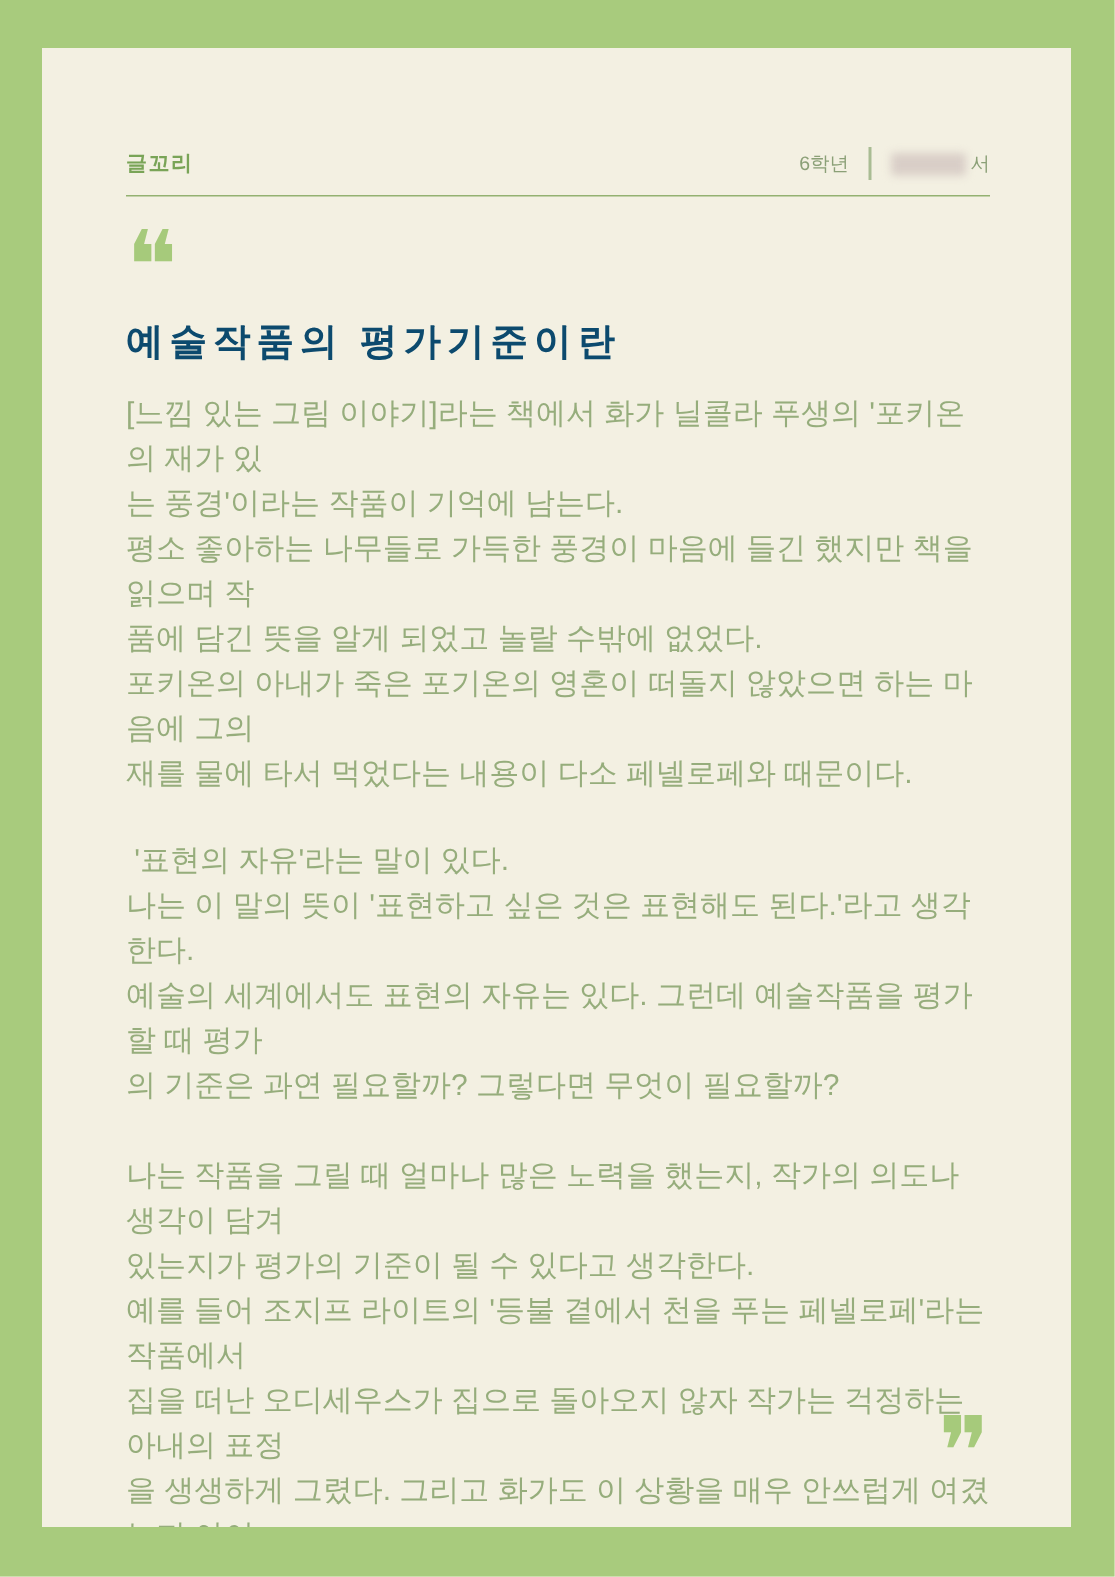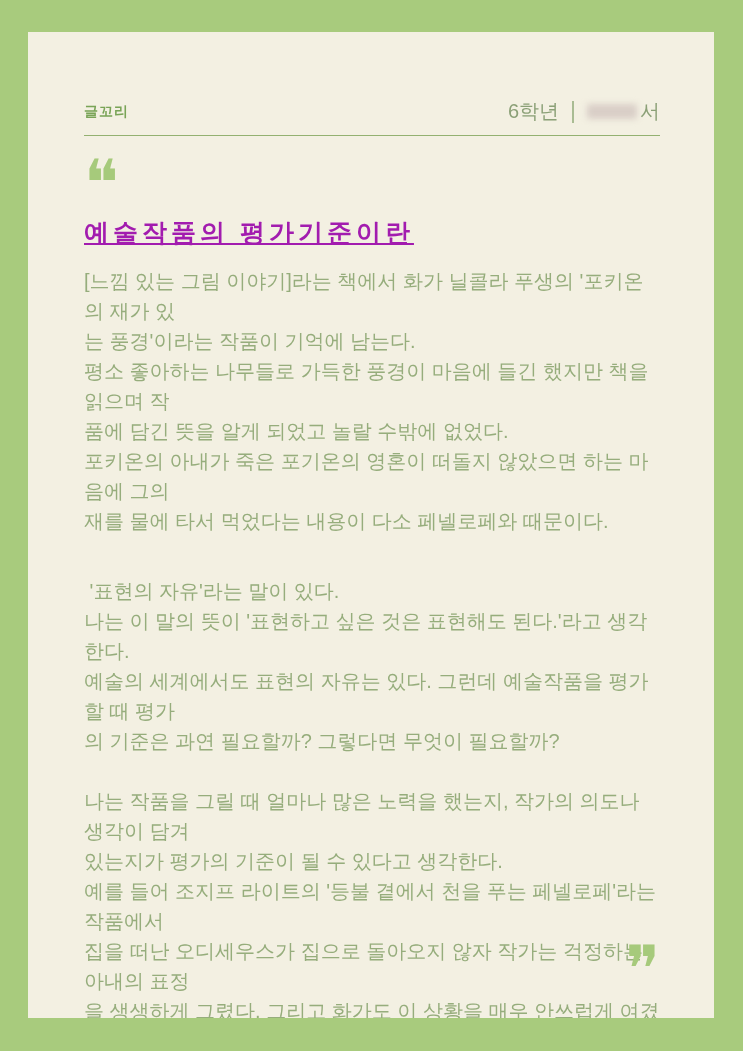--- a/index.html
+++ b/index.html
@@ -32,21 +32,21 @@
     color: #79a457;
     font-size: 14px;
     font-weight: bold;
     letter-spacing: 1px;
   }
   .header-right {
     display: flex;
     align-items: center;
     gap: 13px;
     color: #8ba077;
-    font-size: 20px;
+    font-size: 13px;
   }
   .vsep {
     width: 2px; height: 22px;
     background: #a9bc93;
   }
   .name-wrap { display: inline-flex; align-items: center; }
   .blur-block {
     display: inline-block;
     width: 50px; height: 15px;
     background: #d9cec7;
@@ -61,35 +61,34 @@
   }
   .open-quote {
     font-family: "DejaVu Sans", sans-serif;
     color: #a6ca7b;
     font-size: 64px;
     line-height: 0.8;
     height: 52px;
     margin-top: 22px;
   }
   .title {
-    color: #a21caf;
+    color: #0c4a6e;
     font-size: 25px;
     font-weight: bold;
     letter-spacing: 4px;
     margin: 6px 0 0 0;
-    text-decoration: underline;
   }
   .body {
     margin-top: 17px;
     color: #96ad7c;
     font-size: 20px;
     line-height: 30px;
   }
   .body p { margin: 0; white-space: pre-line; }
-  .body p.para-2 { margin-top: 40px; }
+  .body p.para-2 { margin-top: 28px; }
   .body p.para-3 { margin-top: 30px; }
   .close-quote {
     position: absolute;
     right: 54px;
     top: 912px;
     font-family: "DejaVu Sans", sans-serif;
     color: #a6ca7b;
     font-size: 64px;
     line-height: 0.8;
   }

